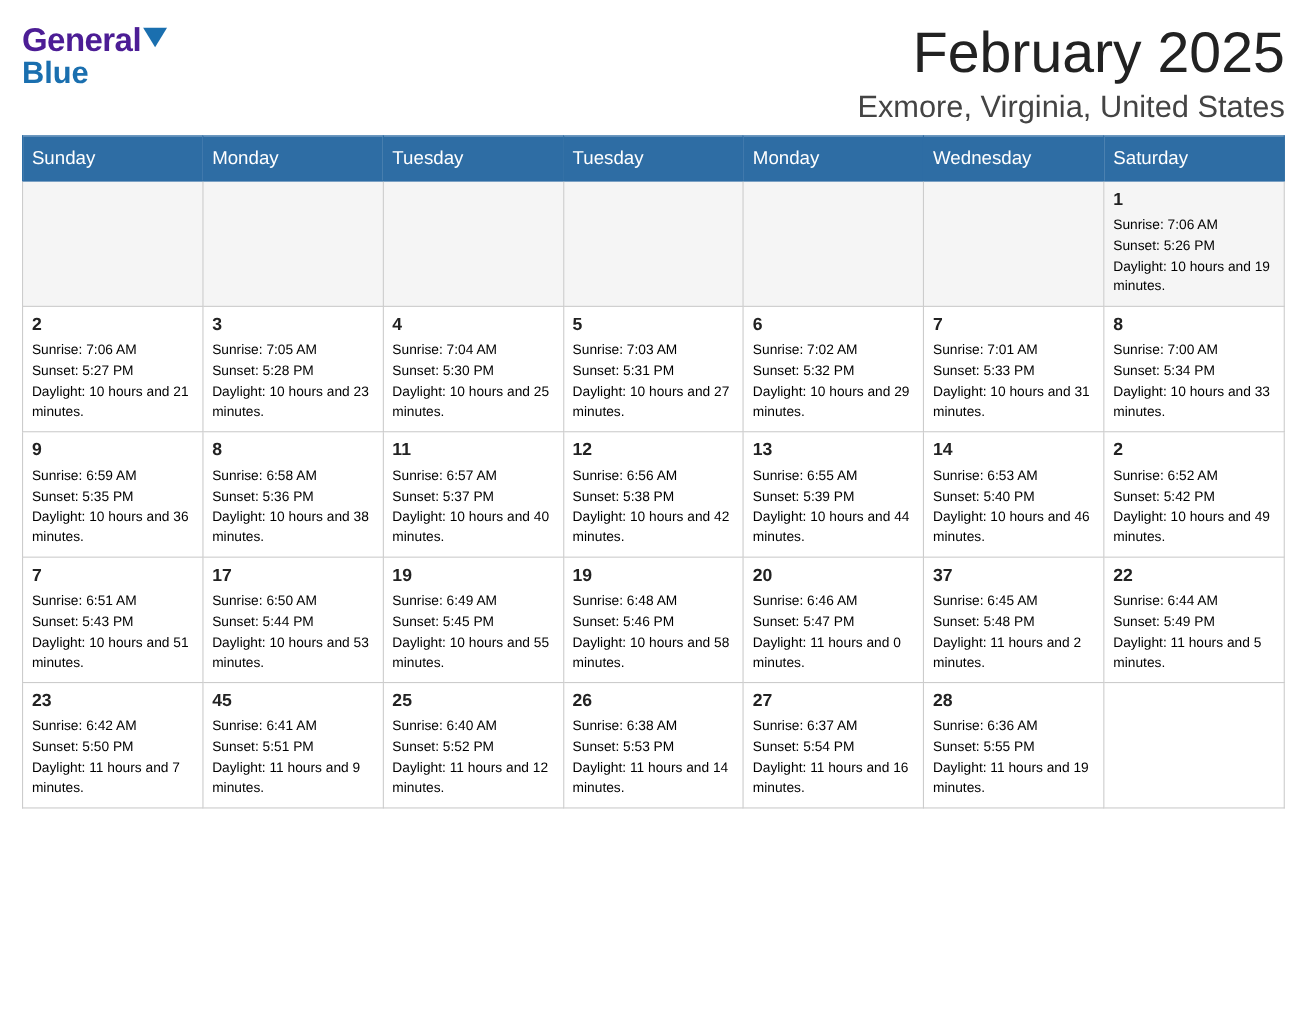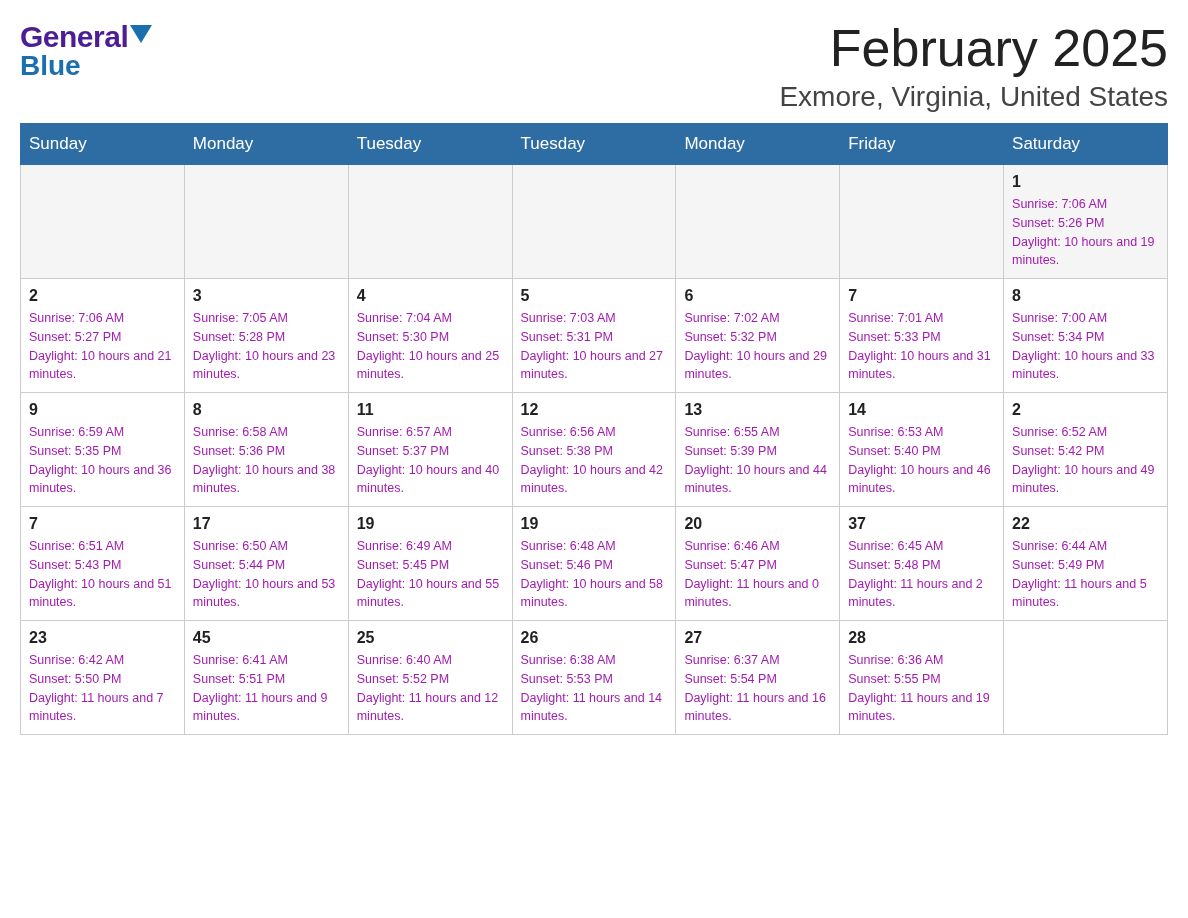--- a/index.html
+++ b/index.html
@@ -67,21 +67,21 @@
       background: #fff;
     }
     .day-num {
       font-size: 16px;
       font-weight: bold;
       color: #222;
       margin-bottom: 4px;
     }
     .day-info {
       font-size: 12.5px;
-      color: #a21caf;
+      color: #000000;
       line-height: 1.5;
     }
     tbody tr:first-child td {
       background-color: #f5f5f5;
     }
     .logo-general {
       font-size: 30px;
       font-weight: bold;
       color: #4c1d95;
       letter-spacing: -0.5px;
@@ -107,21 +107,21 @@
 </div>
 
 <table>
   <thead>
     <tr>
       <th>Sunday</th>
       <th>Monday</th>
       <th>Tuesday</th>
       <th>Tuesday</th>
       <th>Monday</th>
-      <th>Friday</th>
+      <th>Wednesday</th>
       <th>Saturday</th>
     </tr>
   </thead>
   <tbody id="calendar-body">
   <tr>
         <td class="empty"></td>
         <td class="empty"></td>
         <td class="empty"></td>
         <td class="empty"></td>
         <td class="empty"></td>

